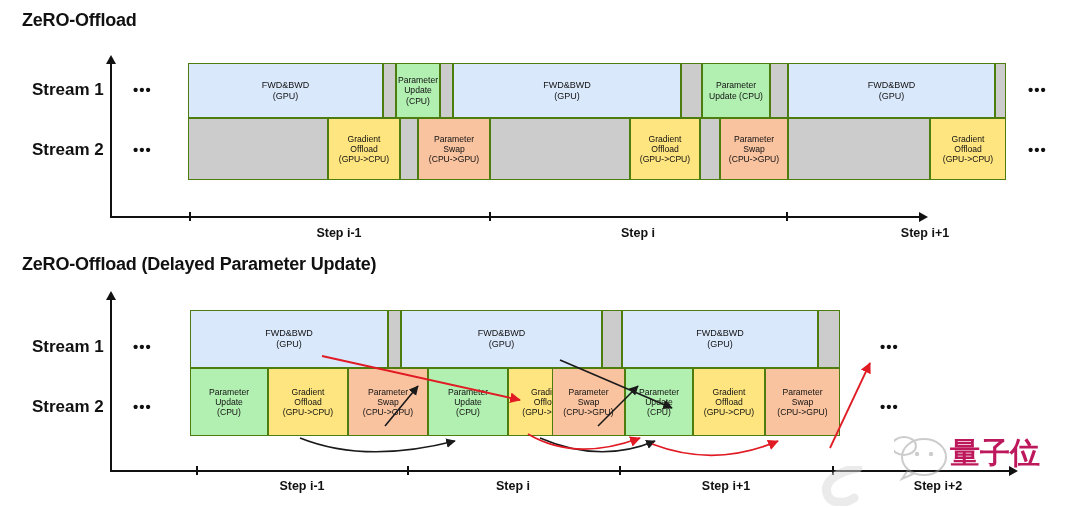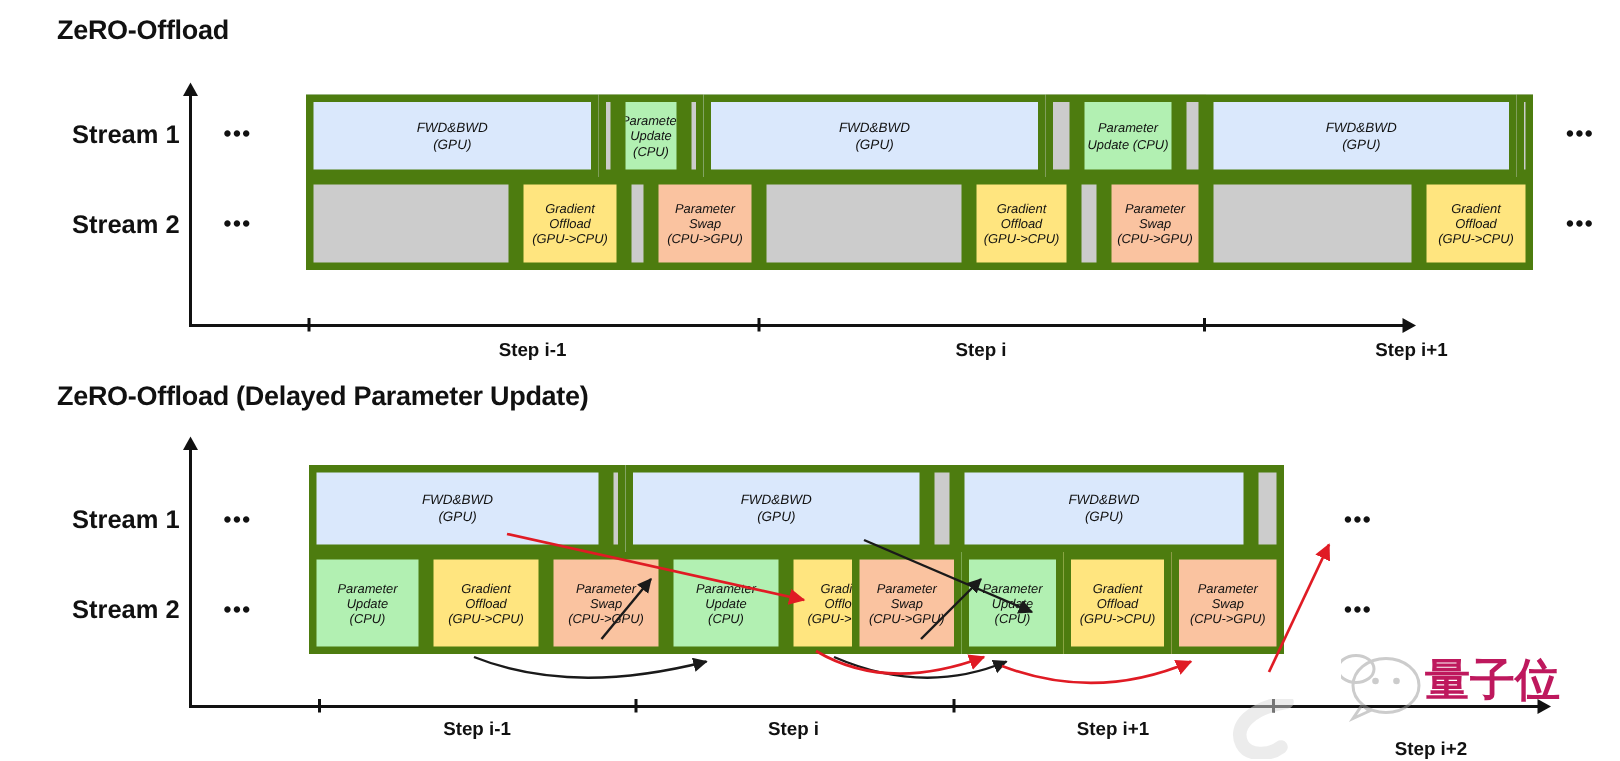--- a/index.html
+++ b/index.html
@@ -11,21 +11,21 @@
     width: 1080px;
     height: 507px;
     position: relative;
     font-family: "Liberation Sans", sans-serif;
     color: #000000;
     overflow: hidden;
   }
 
   .panel {
     position: absolute;
-    left: 16px;
+    left: 0;
     width: 1000px;
   }
 
   .panel-title {
     position: absolute;
     font-size: 18px;
     font-weight: bold;
     letter-spacing: -0.2px;
     color: #111111;
     white-space: nowrap;
@@ -95,31 +95,30 @@
     font-size: 12.5px;
     font-weight: bold;
     color: #111111;
     text-align: center;
     white-space: nowrap;
   }
 
   .blk {
     position: absolute;
     box-sizing: border-box;
-    border: 5px solid #4d7c0f;
+    border: 1px solid #4d7c0f;
     display: flex;
     align-items: center;
     justify-content: center;
     text-align: center;
     font-size: 8.6px;
     line-height: 1.2;
     color: #111111;
     overflow: hidden;
     white-space: pre-line;
-    font-style: italic;
   }
   .blk.fwd { font-size: 9px; }
 
   .arrows {
     position: absolute;
     left: 0;
     top: 0;
     pointer-events: none;
   }
 
@@ -279,21 +278,21 @@
   </svg>
 
   <div class="tick" style="left:196px; top:218px;"></div>
   <div class="tick" style="left:407px; top:218px;"></div>
   <div class="tick" style="left:619px; top:218px;"></div>
   <div class="tick" style="left:832px; top:218px;"></div>
 
   <div class="step-label" style="left:232px; top:231px; width:140px;">Step i-1</div>
   <div class="step-label" style="left:443px; top:231px; width:140px;">Step i</div>
   <div class="step-label" style="left:656px; top:231px; width:140px;">Step i+1</div>
-  <div class="step-label" style="left:868px; top:231px; width:140px;margin-top:13px;">Step i+2</div>
+  <div class="step-label" style="left:868px; top:231px; width:140px;">Step i+2</div>
 </div>
 
 <svg class="wm" style="left:894px; top:432px;" width="60" height="50" viewBox="0 0 60 50">
   <ellipse cx="30" cy="25" rx="22" ry="18" fill="none" stroke="#9a9a9a" stroke-width="2"></ellipse>
   <path d="M14,38 L8,47 L19,42 Z" fill="none" stroke="#9a9a9a" stroke-width="2"></path>
   <circle cx="23" cy="22" r="2.2" fill="#9a9a9a"></circle>
   <circle cx="37" cy="22" r="2.2" fill="#9a9a9a"></circle>
   <ellipse cx="10" cy="14" rx="12" ry="9" fill="none" stroke="#9a9a9a" stroke-width="2"></ellipse>
 </svg>
 <div class="wm-text" style="left:950px; top:433px; font-size:30px;">量子位</div>

